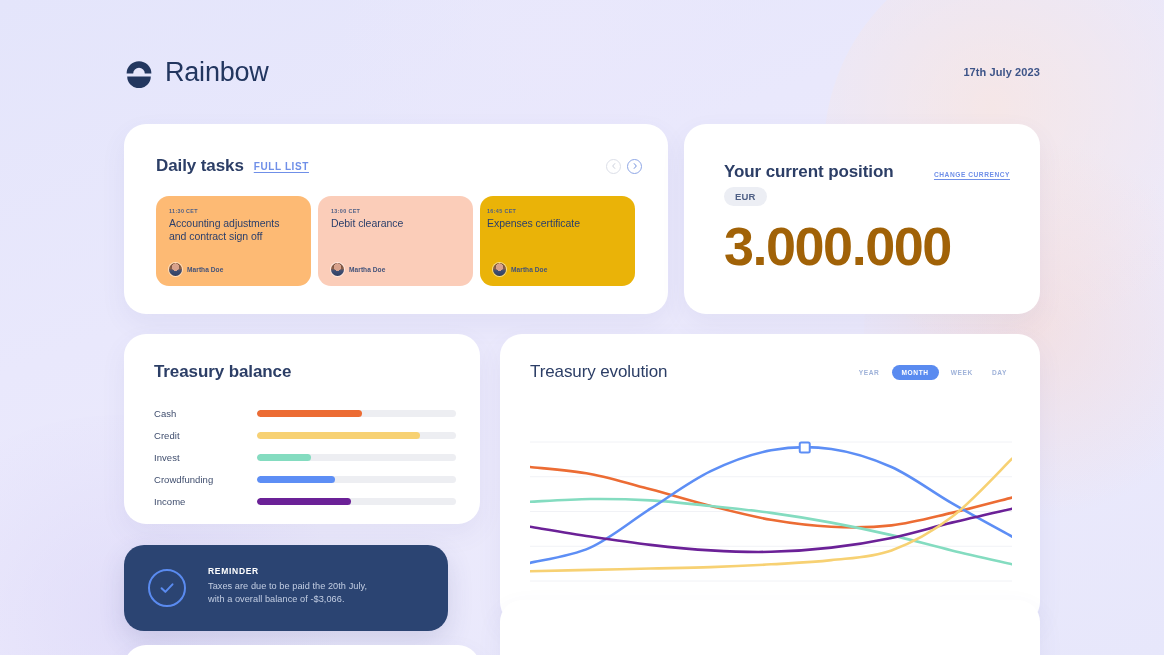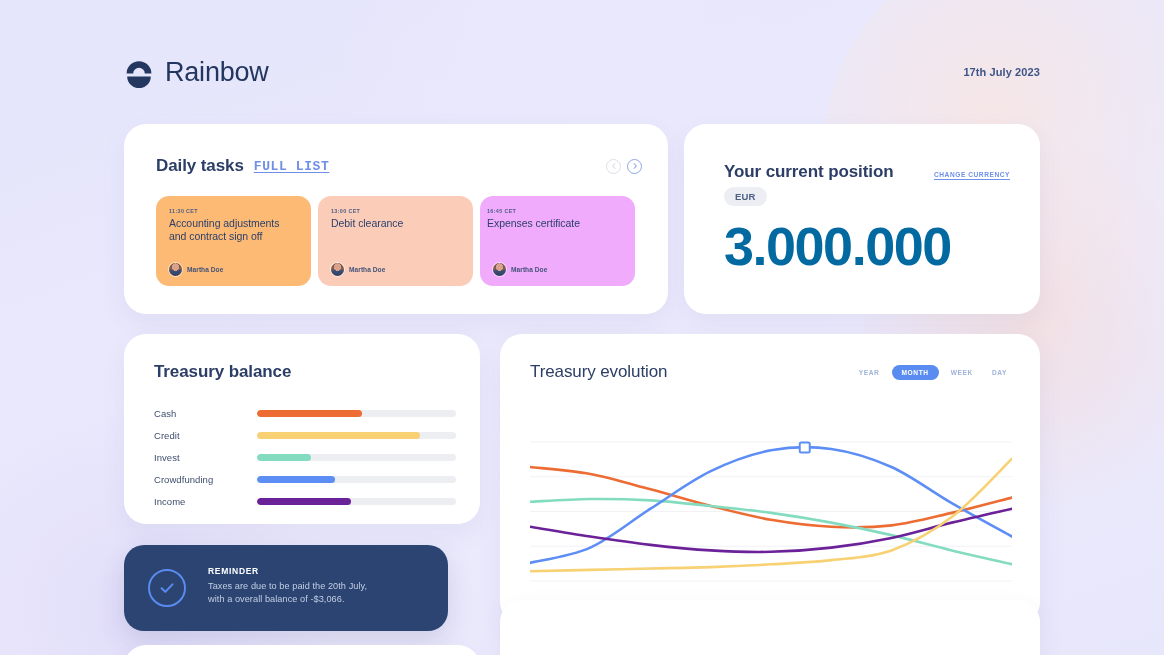--- a/index.html
+++ b/index.html
@@ -78,23 +78,23 @@
   .card-tasks { left: 124px; top: 124px; width: 544px; height: 190px; }
   .tasks-head {
     position: absolute; left: 32px; top: 32px; right: 26px;
     display: flex; align-items: center;
   }
   .tasks-title {
     font-size: 17px; font-weight: 700; color: #2c3e66; letter-spacing: -0.1px;
   }
   .full-list {
     margin-left: 10px;
-    font-size: 13px; font-weight: 700; color: #6f8fe8;
+    font-size: 10px; font-weight: 700; color: #6f8fe8;
     letter-spacing: 0.6px; text-decoration: underline;
-    text-underline-offset: 2px; cursor: pointer; font-family: Liberation Mono, monospace;
+    text-underline-offset: 2px; cursor: pointer;
   }
   .tasks-nav { margin-left: auto; display: flex; gap: 6px; align-items: center; }
   .nav-btn {
     width: 15px; height: 15px; border-radius: 50%;
     display: flex; align-items: center; justify-content: center;
     cursor: pointer;
   }
   .nav-btn.prev { border: 1px solid #dcdfe8; }
   .nav-btn.next { border: 1px solid #8ea6e6; }
   .nav-btn svg { display: block; }
@@ -145,21 +145,21 @@
     text-underline-offset: 2px; cursor: pointer;
   }
   .currency-badge {
     position: absolute; left: 40px; top: 63px;
     background: #eceef4; border-radius: 20px;
     padding: 4px 11px;
     font-size: 9.5px; font-weight: 700; color: #4e5f85; letter-spacing: 0.2px;
   }
   .pos-amount {
     position: absolute; left: 40px; top: 95px;
-    font-size: 54px; font-weight: 700; color: #0369a1;
+    font-size: 54px; font-weight: 700; color: #a16207;
     letter-spacing: -1.5px; line-height: 1;
   }
 
   
   .card-balance { left: 124px; top: 334px; width: 356px; height: 190px; }
   .bal-title {
     position: absolute; left: 30px; top: 28px;
     font-size: 17px; font-weight: 700; color: #2c3e66; letter-spacing: -0.1px;
   }
   .bal-rows { position: absolute; left: 30px; top: 68px; right: 24px; }
@@ -276,21 +276,21 @@
         </div>
       </div>
       <div class="task" id="task-1" style="background: rgb(251, 205, 185);">
         <div class="task-time">13:00 CET</div>
         <div class="task-title">Debit clearance</div>
         <div class="task-user">
           <span class="avatar"></span>
           <span class="task-username">Martha Doe</span>
         </div>
       </div>
-      <div class="task" id="task-2" style="background: #f0abfc; padding-left: 7px;">
+      <div class="task" id="task-2" style="background: #eab308; padding-left: 7px;">
         <div class="task-time">16:45 CET</div>
         <div class="task-title">Expenses certificate</div>
         <div class="task-user">
           <span class="avatar"></span>
           <span class="task-username">Martha Doe</span>
         </div>
       </div>
     </div>
   </div>
 

